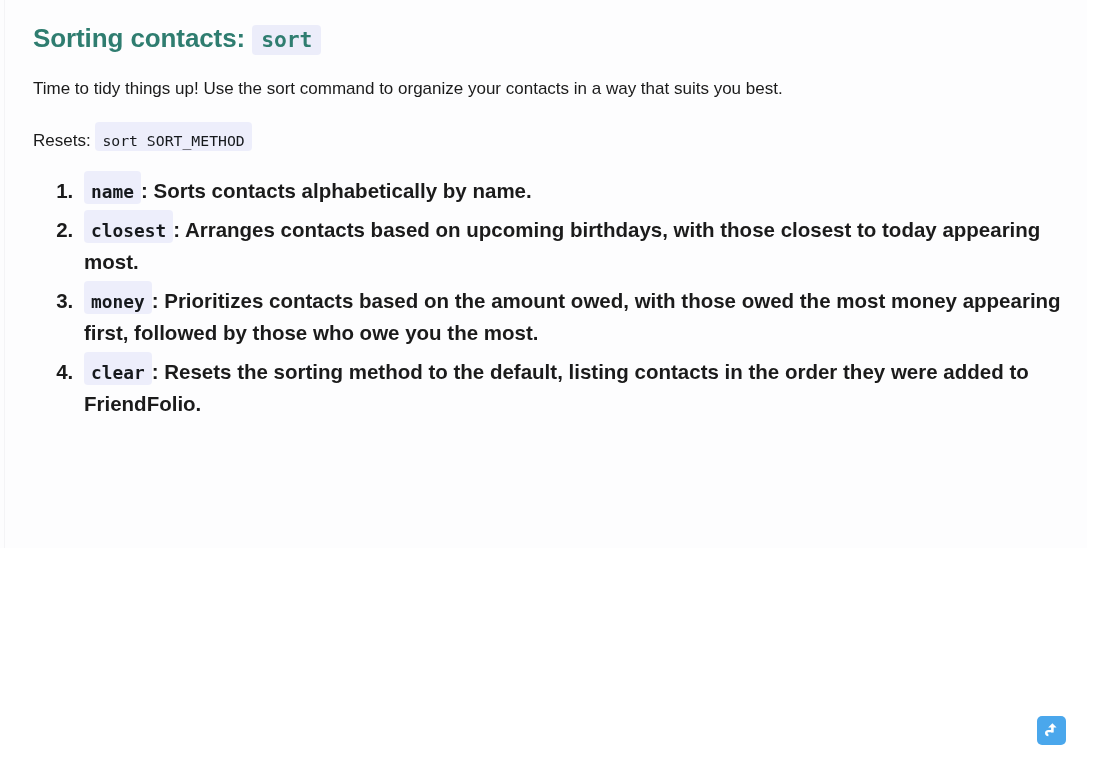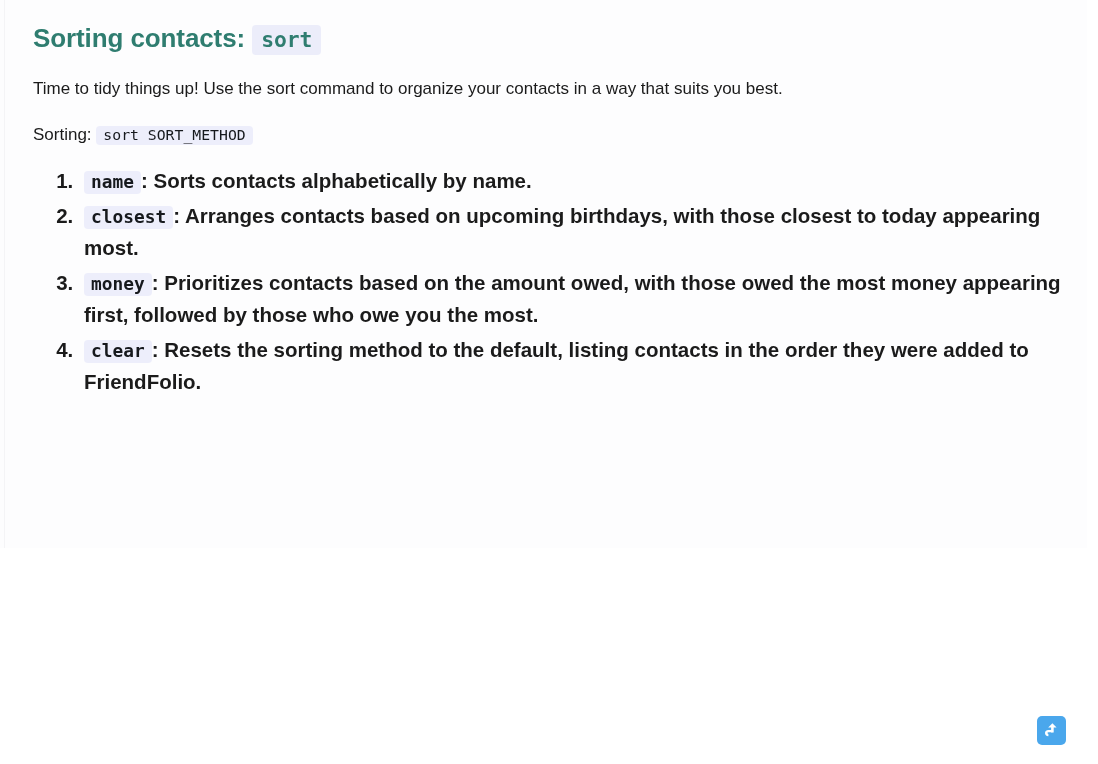--- a/index.html
+++ b/index.html
@@ -64,21 +64,21 @@
     margin: 20px 0 0 0;
     max-width: 1032px;
   }
 
   
   code {
     font-family: "DejaVu Sans Mono", "Liberation Mono", monospace;
     font-size: 0.87em;
     background: #edeefb;
     border-radius: 4px;
-    padding: 2px 7px 3px 7px;
+    padding: 12px 7px 3px 7px;
     color: #16191d;
     white-space: pre;
     line-height: 1;
     display: inline-block;
     vertical-align: baseline;
   }
   h1.page-title code {
     color: #2f7d70;
     font-size: 0.82em;
     padding: 4px 9px 5px 9px;
@@ -149,21 +149,21 @@
   <div id="content">
 
     <h1 class="page-title">
       <span>Sorting contacts:</span>
       <code>sort</code>
     </h1>
 
     <p class="para">Time to tidy things up! Use the sort command to organize your contacts in a way that suits you best.</p>
 
     <p class="para">
-      <span>Sorting:</span>
+      <span>Resets:</span>
       <code>sort SORT_METHOD</code>
     </p>
 
 
     <ol class="keyword-list">
       <li>
         <code>name</code><span>:</span>
         <span>Sorts contacts alphabetically by name.</span>
       </li>
       <li>

